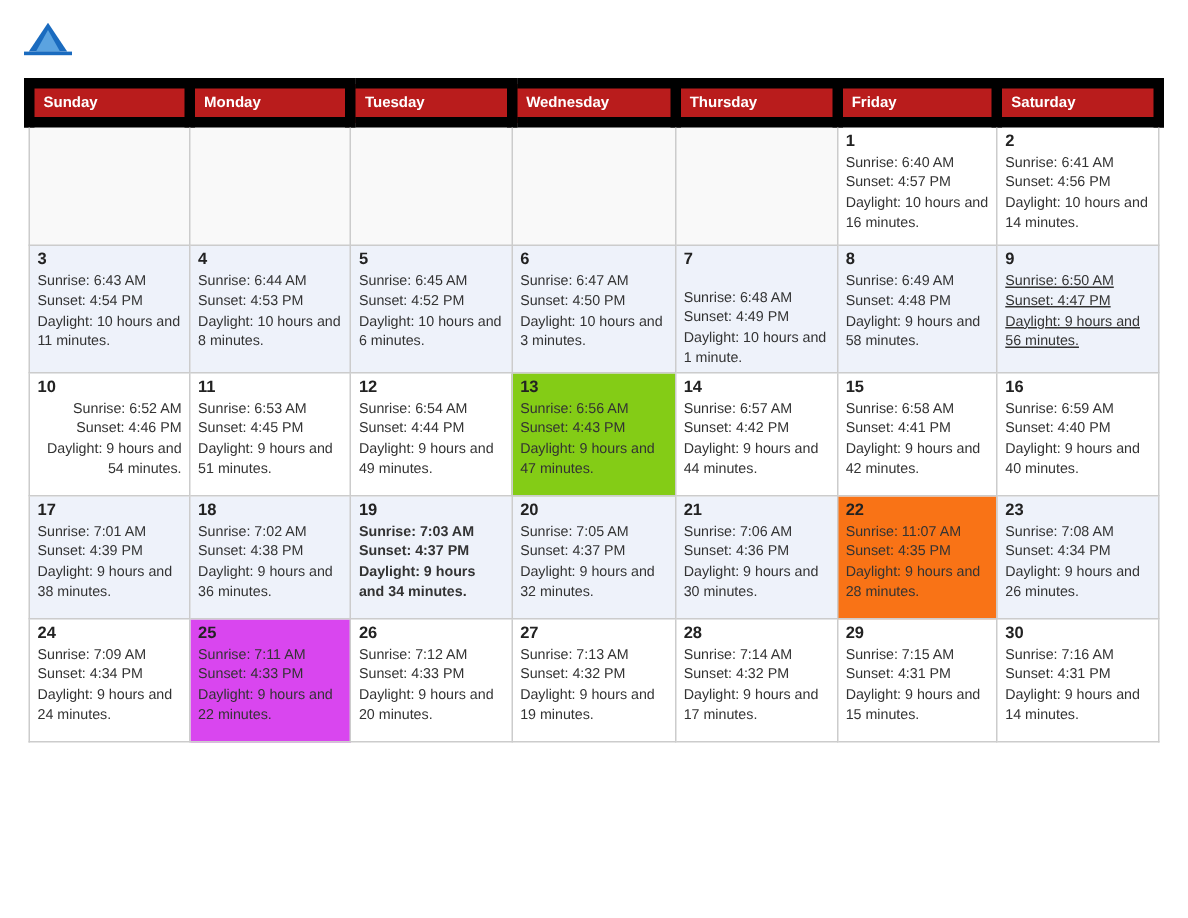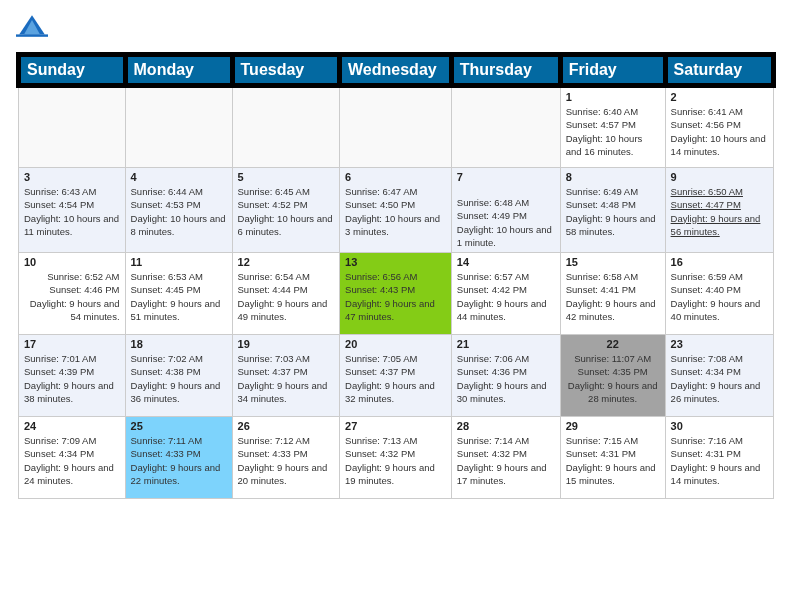--- a/index.html
+++ b/index.html
@@ -50,27 +50,27 @@
     .location {
       font-size: 14px;
       color: #555;
     }
     .calendar {
       width: 100%;
       border-collapse: collapse;
       font-size: 10px;
     }
     .calendar thead th {
-      background-color: #0369a1;
+      background-color: #b91c1c;
       color: #fff;
       text-align: left;
       padding: 4px 6px;
-      font-size: 16px;
+      font-size: 10px;
       font-weight: bold;
-      border: 5px solid #000000;
+      border: 7px solid #000000;
     }
     .calendar tbody td {
       border: 1px solid #ccc;
       vertical-align: top;
       padding: 3px 5px;
       width: 113px;
       height: 82px;
     }
     .calendar tbody td.empty {
       background: #f9f9f9;
@@ -244,57 +244,57 @@
 Daylight: 9 hours and 38 minutes.</div>
           </td>
           <td style="background: rgb(238, 242, 250);">
             <span class="day-number">18</span>
             <div class="day-info" style="white-space: pre-line;">Sunrise: 7:02 AM
 Sunset: 4:38 PM
 Daylight: 9 hours and 36 minutes.</div>
           </td>
           <td style="background: rgb(238, 242, 250);">
             <span class="day-number">19</span>
-            <div class="day-info" style="white-space: pre-line;">Sunrise: 7:03 AM
+            <div class="day-info" style="white-space: pre-line; font-weight: bold;">Sunrise: 7:03 AM
 Sunset: 4:37 PM
 Daylight: 9 hours and 34 minutes.</div>
           </td>
           <td style="background: rgb(238, 242, 250);">
             <span class="day-number">20</span>
             <div class="day-info" style="white-space: pre-line;">Sunrise: 7:05 AM
 Sunset: 4:37 PM
 Daylight: 9 hours and 32 minutes.</div>
           </td>
           <td style="background: rgb(238, 242, 250);">
             <span class="day-number">21</span>
             <div class="day-info" style="white-space: pre-line;">Sunrise: 7:06 AM
 Sunset: 4:36 PM
 Daylight: 9 hours and 30 minutes.</div>
           </td>
-          <td style="background: #a3a3a3; text-align: center;">
+          <td style="background: #f97316;">
             <span class="day-number">22</span>
             <div class="day-info" style="white-space: pre-line;">Sunrise: 11:07 AM
 Sunset: 4:35 PM
 Daylight: 9 hours and 28 minutes.</div>
           </td>
           <td style="background: rgb(238, 242, 250);">
             <span class="day-number">23</span>
             <div class="day-info" style="white-space: pre-line;">Sunrise: 7:08 AM
 Sunset: 4:34 PM
 Daylight: 9 hours and 26 minutes.</div>
           </td>
         </tr>
         <tr>
           <td style="background: rgb(255, 255, 255);">
             <span class="day-number">24</span>
             <div class="day-info" style="white-space: pre-line;">Sunrise: 7:09 AM
 Sunset: 4:34 PM
 Daylight: 9 hours and 24 minutes.</div>
           </td>
-          <td style="background: #7dd3fc;">
+          <td style="background: #d946ef;">
             <span class="day-number">25</span>
             <div class="day-info" style="white-space: pre-line;">Sunrise: 7:11 AM
 Sunset: 4:33 PM
 Daylight: 9 hours and 22 minutes.</div>
           </td>
           <td style="background: rgb(255, 255, 255); margin-top: 39px;">
             <span class="day-number">26</span>
             <div class="day-info" style="white-space: pre-line;">Sunrise: 7:12 AM
 Sunset: 4:33 PM
 Daylight: 9 hours and 20 minutes.</div>

